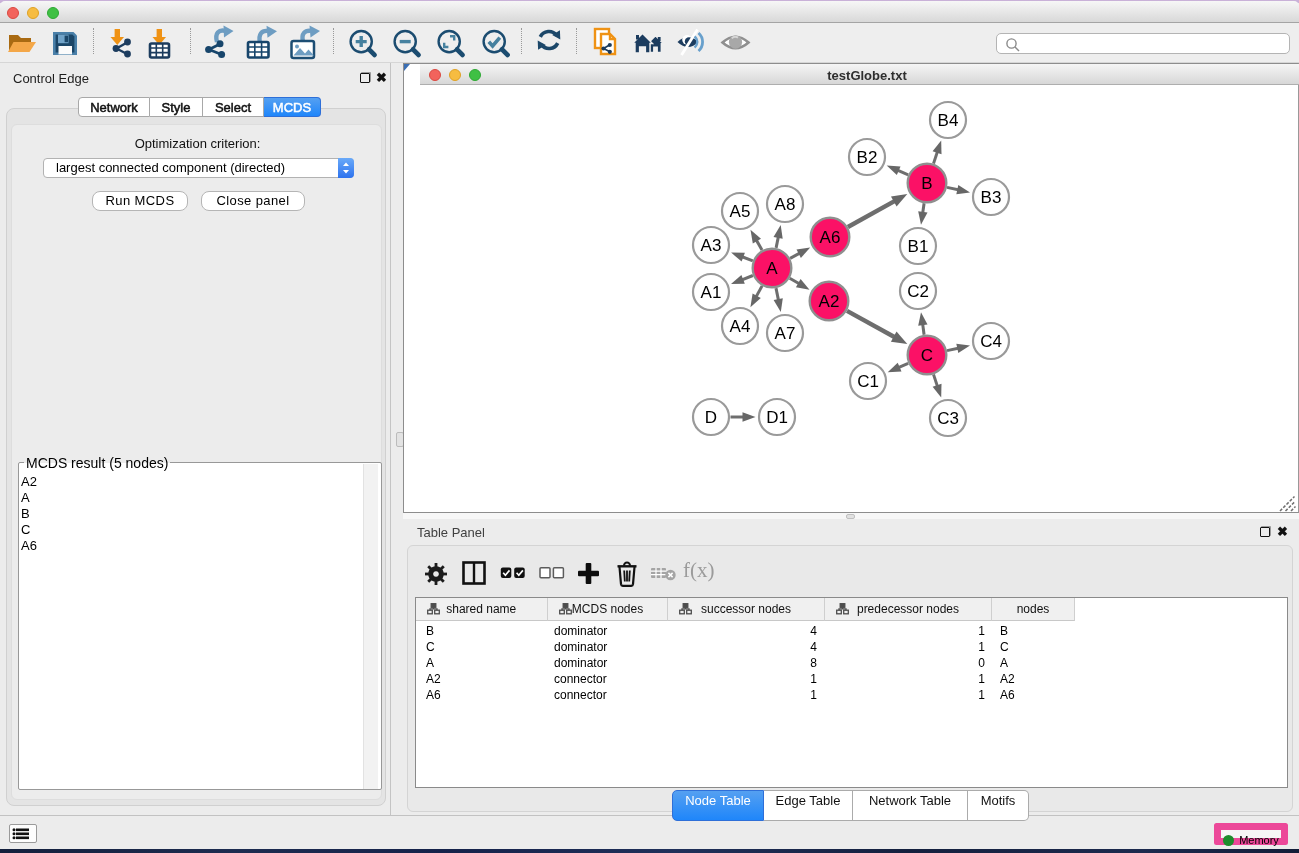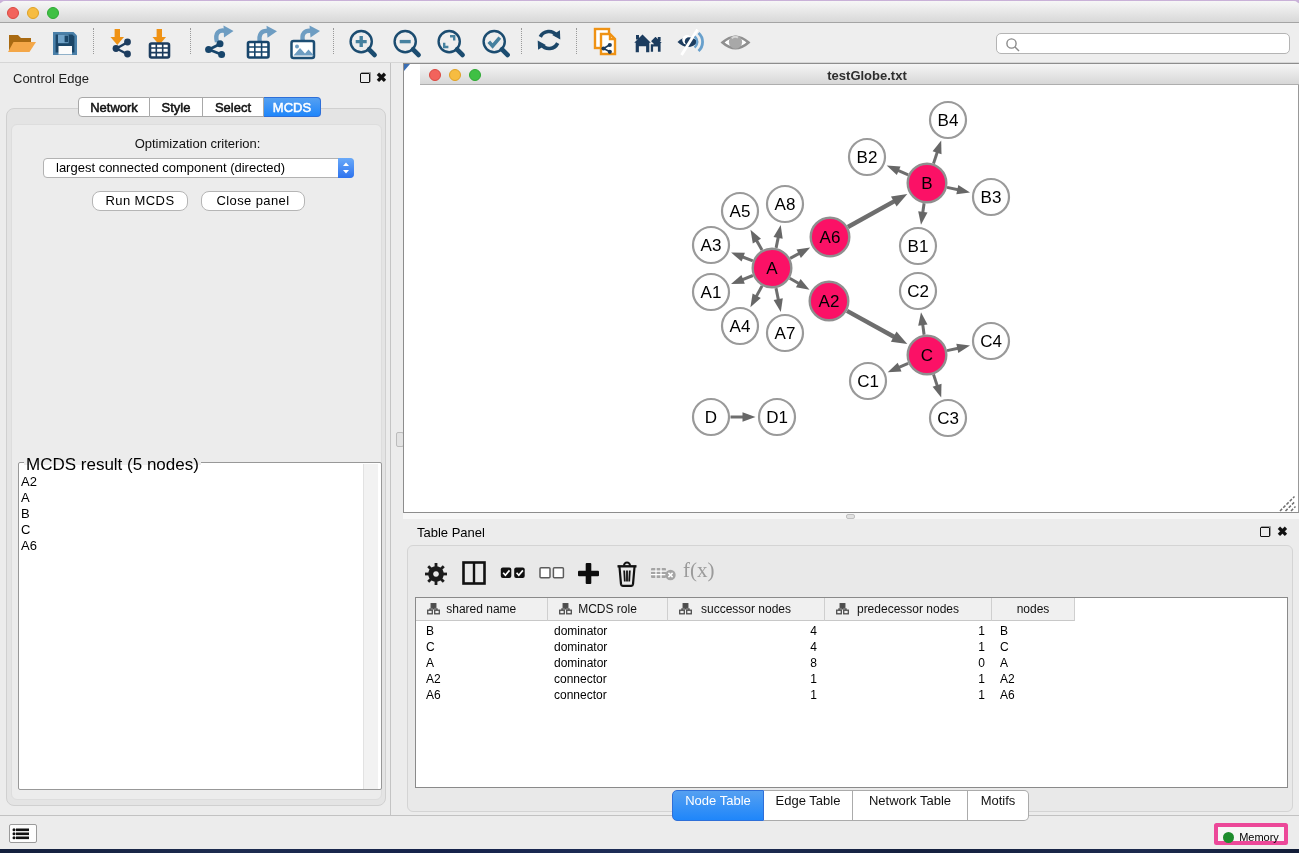--- a/index.html
+++ b/index.html
@@ -21,35 +21,35 @@
 #tabs{left:78px;top:97px;height:20px}
 .tab{float:left;height:20px;border:1px solid #a8a8a8;border-left:none;background:#fff;font-size:13px;font-weight:normal;-webkit-text-stroke:0.5px #111;color:#111;text-align:center;line-height:19px}
 .tab.first{border-left:1px solid #a8a8a8;border-radius:4px 0 0 4px}
 .tab.last{border-radius:0 4px 4px 0}
 .tab.sel{background:linear-gradient(#55a0f1,#1f86fa);border-color:#2e6fd8;color:#fff;-webkit-text-stroke:0.5px #fff}
 #optlab{left:0;top:136px;width:395px;text-align:center;font-size:13px;color:#111}
 #combo{left:43px;top:158px;width:311px;height:20px;background:#fff;border:1px solid #b2b2b2;border-radius:4px;font-size:13px;color:#000;line-height:18px;padding-left:12px}
 #comboBtn{right:-1px;top:-1px;width:16px;height:20px;border-radius:0 4px 4px 0;background:linear-gradient(#6aaaf9,#2d72ee)}
 .btn{height:20px;background:#fff;border:1px solid #b5b5b5;border-radius:8px;font-size:13px;color:#000;text-align:center;line-height:18px;letter-spacing:.4px}
 #fieldset{left:18px;top:462px;width:364px;height:328px;background:#fff;border:1px solid #989898;border-radius:2px}
-#fslabel{left:24px;top:455px;font-size:17px;color:#000;background:linear-gradient(#ececec 52%,#ffffff 52%);padding:0 2px}
+#fslabel{left:24px;top:455px;font-size:14px;color:#000;background:linear-gradient(#ececec 52%,#ffffff 52%);padding:0 2px}
 #fstrack{right:3px;top:1px;width:15px;height:325px;background:#f2f2f2;border-left:1px solid #e2e2e2}
 .li{left:4px;font-size:13px;color:#000}
 #statusline{left:0;top:815px;width:1299px;height:33px;background:#ececec;border-top:1px solid #c2c2c2}
 #listbtn{left:9px;top:824px;width:28px;height:19px;background:#fdfdfd;border:1px solid #9a9a9a;border-radius:2px}
-#membtn{left:1214px;top:823px;width:74px;height:22px;background:#f6f6f6;border:4px solid #ec4899;border-radius:2.5px;font-size:11px;color:#000;line-height:20px;text-align:center}
+#membtn{left:1214px;top:823px;width:74px;height:22px;background:#f6f6f6;border:7px solid #ec4899;border-radius:2.5px;font-size:11px;color:#000;line-height:20px;text-align:center}
 
 #vsplit{left:390px;top:63px;width:1px;height:752px;background:#c4c4c4}
 #vgrip{left:396px;top:432px;width:8px;height:15px;background:#e3e3e3;border:1px solid #bcbcbc;border-radius:2px}
 #netwin{left:403px;top:63px;width:896px;height:450px;border:1px solid #8d8d8d;border-right:1px solid #999;background:#fff}
 #nettitle{left:16px;top:0;width:894px;height:21px;background:linear-gradient(#f5f5f5,#d7d7d7);border-bottom:1px solid #aeaeae}
 #netname{width:100%;text-align:center;top:3.5px;font-size:13px;font-weight:bold;color:#2e2e2e}
 #hsplit{left:403px;top:513px;width:896px;height:6px;background:#f7f7f7}
 #hgrip{left:846px;top:513.5px;width:9px;height:5px;background:#e1e1e1;border:1px solid #c0c0c0;border-radius:2px}
-#tpTitle{left:417px;top:525px;font-size:13px;color:#000000}
+#tpTitle{left:417px;top:525px;font-size:13px;color:#404040}
 #dockR{left:407px;top:545px;width:886px;height:267px;background:#e9e9e9;border:1px solid #d4d4d4;border-radius:6px}
 #tbl{left:415px;top:597px;width:873px;height:191px;background:#fff;border:1px solid #8a8a8a}
 .th{top:1px;height:23px;background:#f0f0f0;border-right:1px solid #cfcfcf;border-bottom:1px solid #c8c8c8;font-size:12px;color:#111;text-align:center;line-height:23px}
 .td{font-size:12px;color:#000;height:16px;line-height:16px}
 .btab{float:left;height:31px;border:1px solid #ababab;border-left:none;background:#fff;font-size:13px;color:#111;text-align:center;line-height:19px;border-radius:0 0 0 0}
 </style></head><body>
 <div class="abs" id="deskTop"></div>
 <div class="abs" id="titlebar">
  <div class="abs tl" style="left:7px;background:#f2635c;border:.5px solid #da4840"></div>
  <div class="abs tl" style="left:27px;background:#f6bc41;border:.5px solid #dfa123"></div>
@@ -402,21 +402,21 @@
 <div class="abs" id="tbl"></div>
 <div class="abs th" style="left:415.5px;top:598px;width:132.5px">shared name</div>
 <svg class="abs" style="left:426.5px;top:603px" width="13" height="12">
     <g fill="none" stroke="#4d4d4d" stroke-width="1.3">
       <rect x="4.2" y="0.7" width="4.6" height="3.6" fill="#4d4d4d"></rect>
       <rect x="0.7" y="7.2" width="4.6" height="3.6"></rect>
       <rect x="7.7" y="7.2" width="4.6" height="3.6"></rect>
       <path d="M6.5 4.3 v1.6 M3 7.2 v-1.3 h7 v1.3"></path>
     </g>
   </svg>
-<div class="abs th" style="left:548px;top:598px;width:120px">MCDS role</div>
+<div class="abs th" style="left:548px;top:598px;width:120px">MCDS nodes</div>
 <svg class="abs" style="left:559px;top:603px" width="13" height="12">
     <g fill="none" stroke="#4d4d4d" stroke-width="1.3">
       <rect x="4.2" y="0.7" width="4.6" height="3.6" fill="#4d4d4d"></rect>
       <rect x="0.7" y="7.2" width="4.6" height="3.6"></rect>
       <rect x="7.7" y="7.2" width="4.6" height="3.6"></rect>
       <path d="M6.5 4.3 v1.6 M3 7.2 v-1.3 h7 v1.3"></path>
     </g>
   </svg>
 <div class="abs th" style="left:668px;top:598px;width:157px">successor nodes</div>
 <svg class="abs" style="left:679px;top:603px" width="13" height="12">

